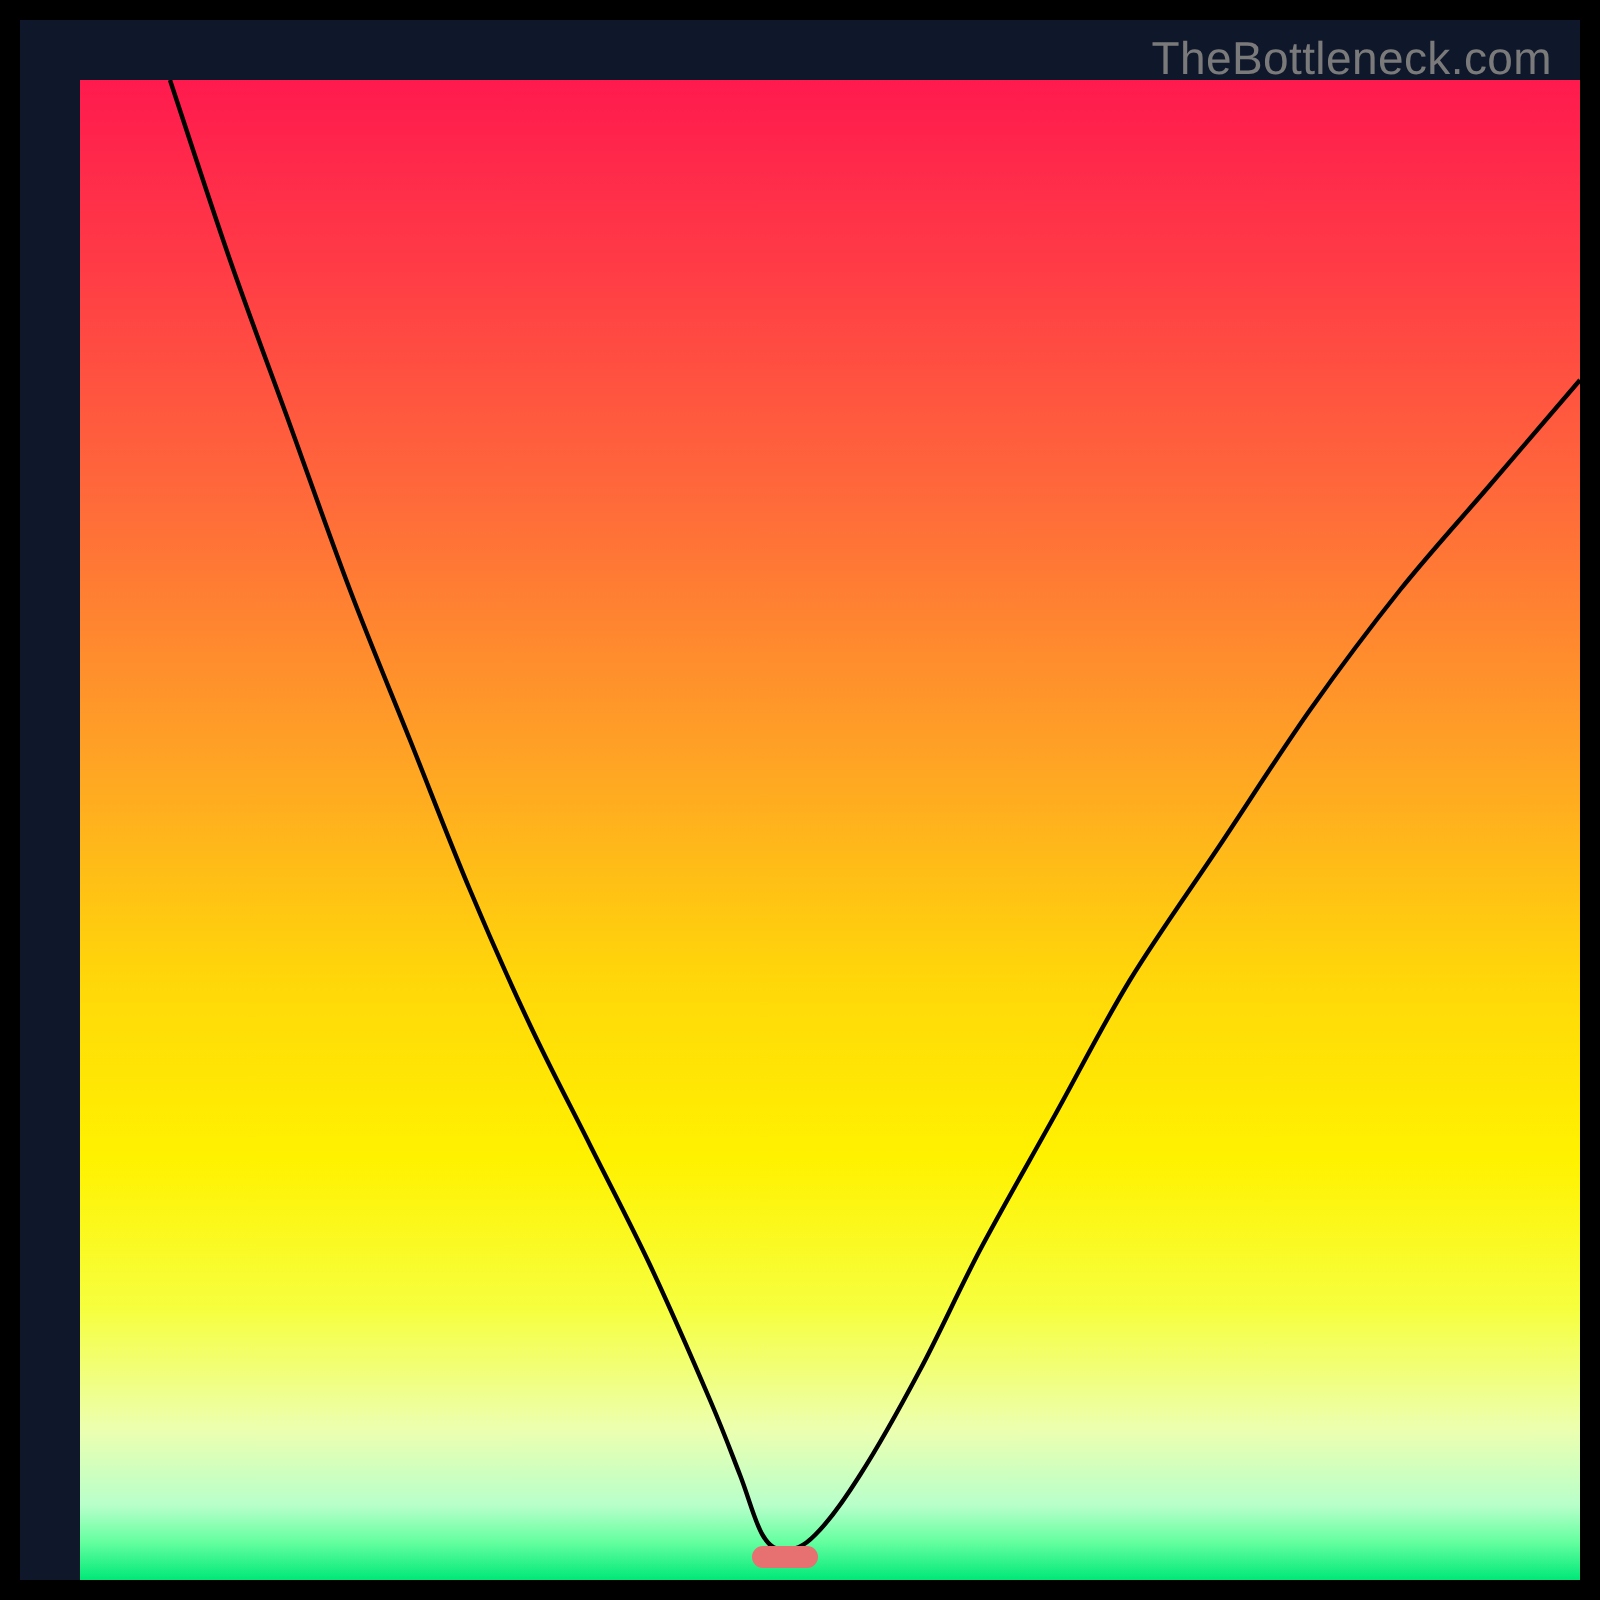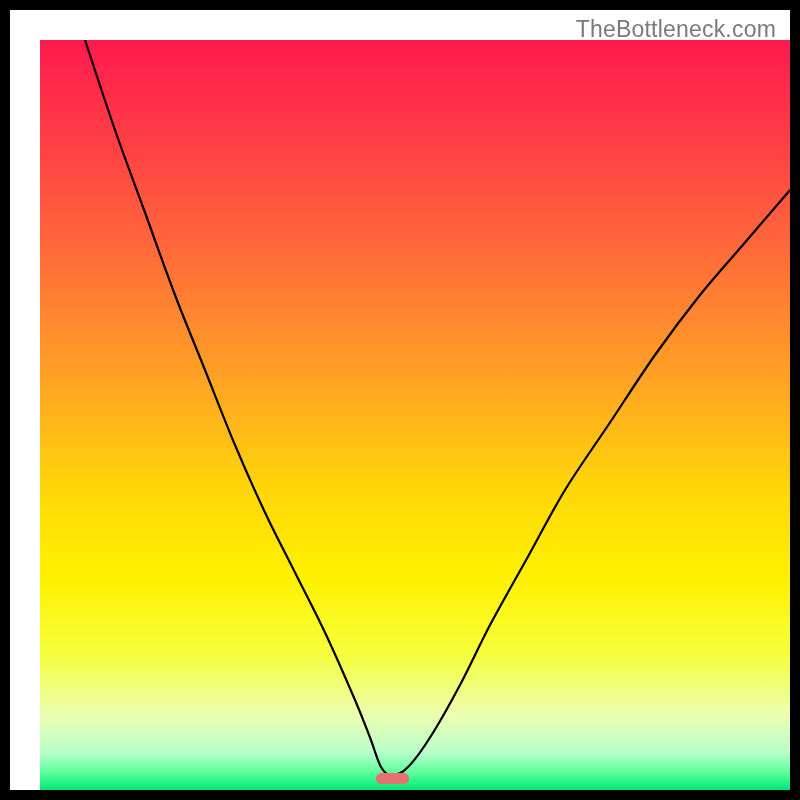--- a/index.html
+++ b/index.html
@@ -10,21 +10,21 @@
     background: #000;
     overflow: hidden;
     font-family: Arial, Helvetica, sans-serif;
   }
   .frame {
     position: absolute;
     left: 10px;
     top: 10px;
     width: 780px;
     height: 780px;
-    background: #ffffff;
+    background: #0f172a;
   }
   .plot {
     position: absolute;
     left: 30px;
     top: 30px;
     width: 750px;
     height: 750px;
   }
   .gradient {
     position: absolute;

